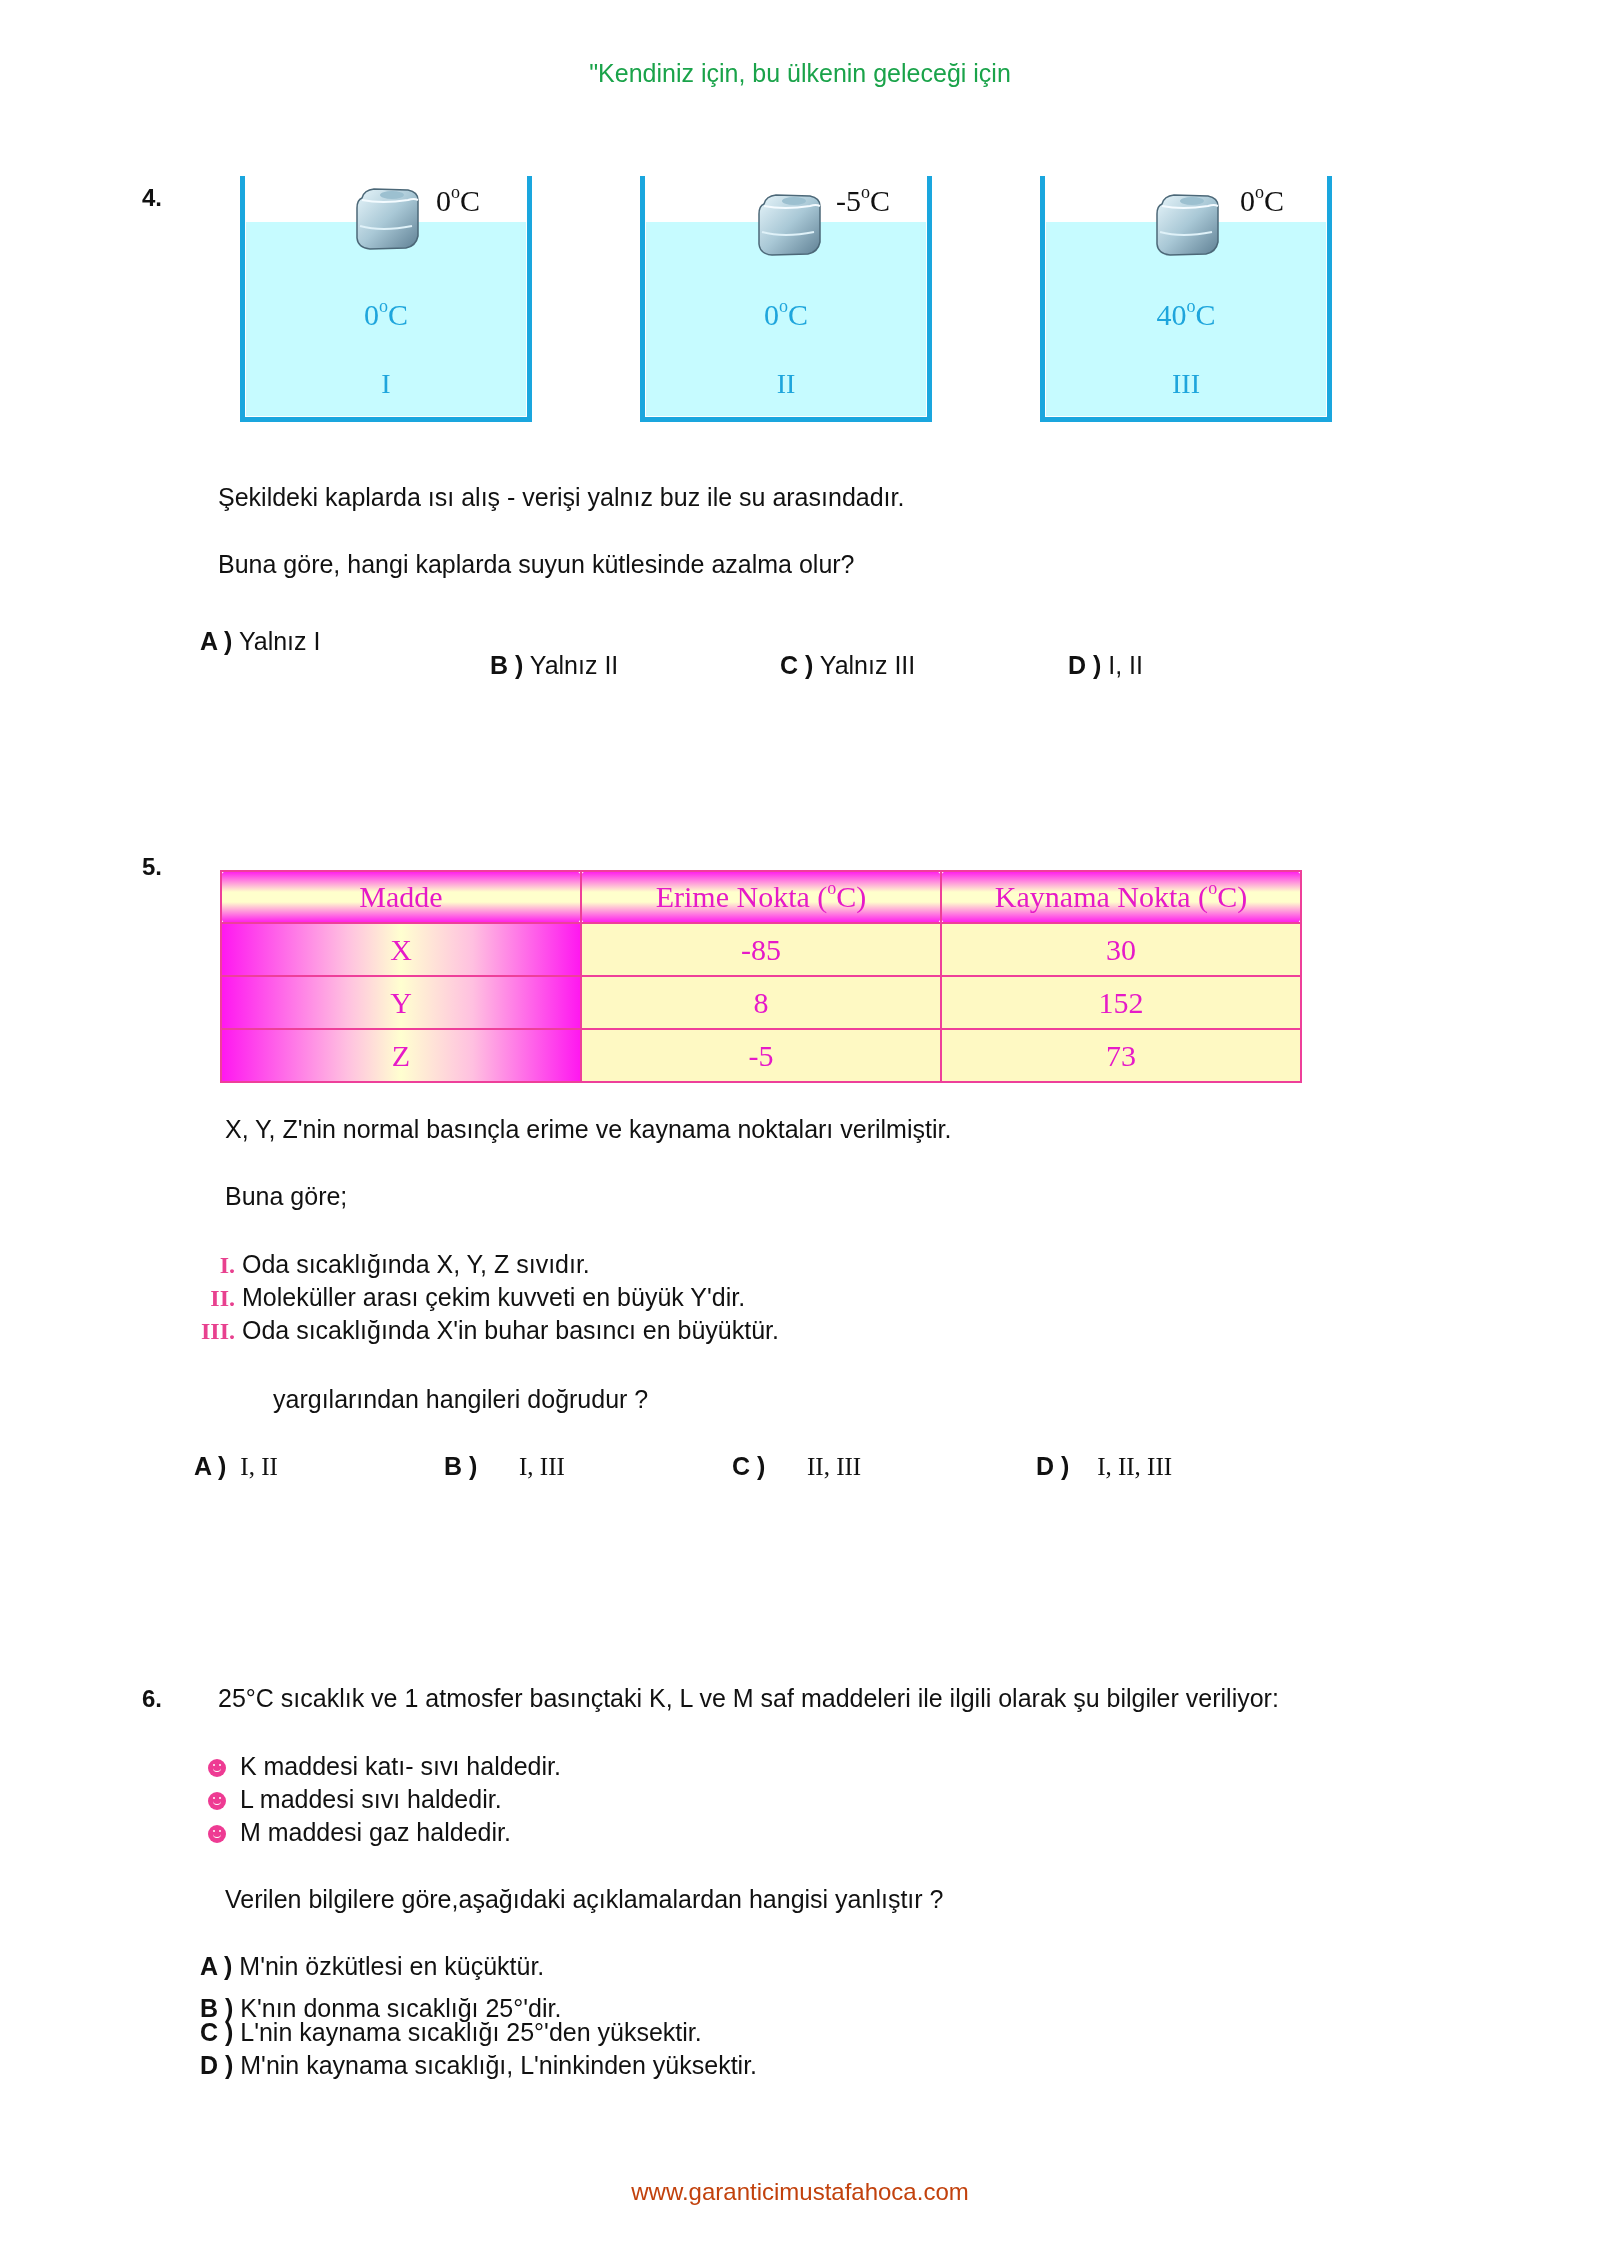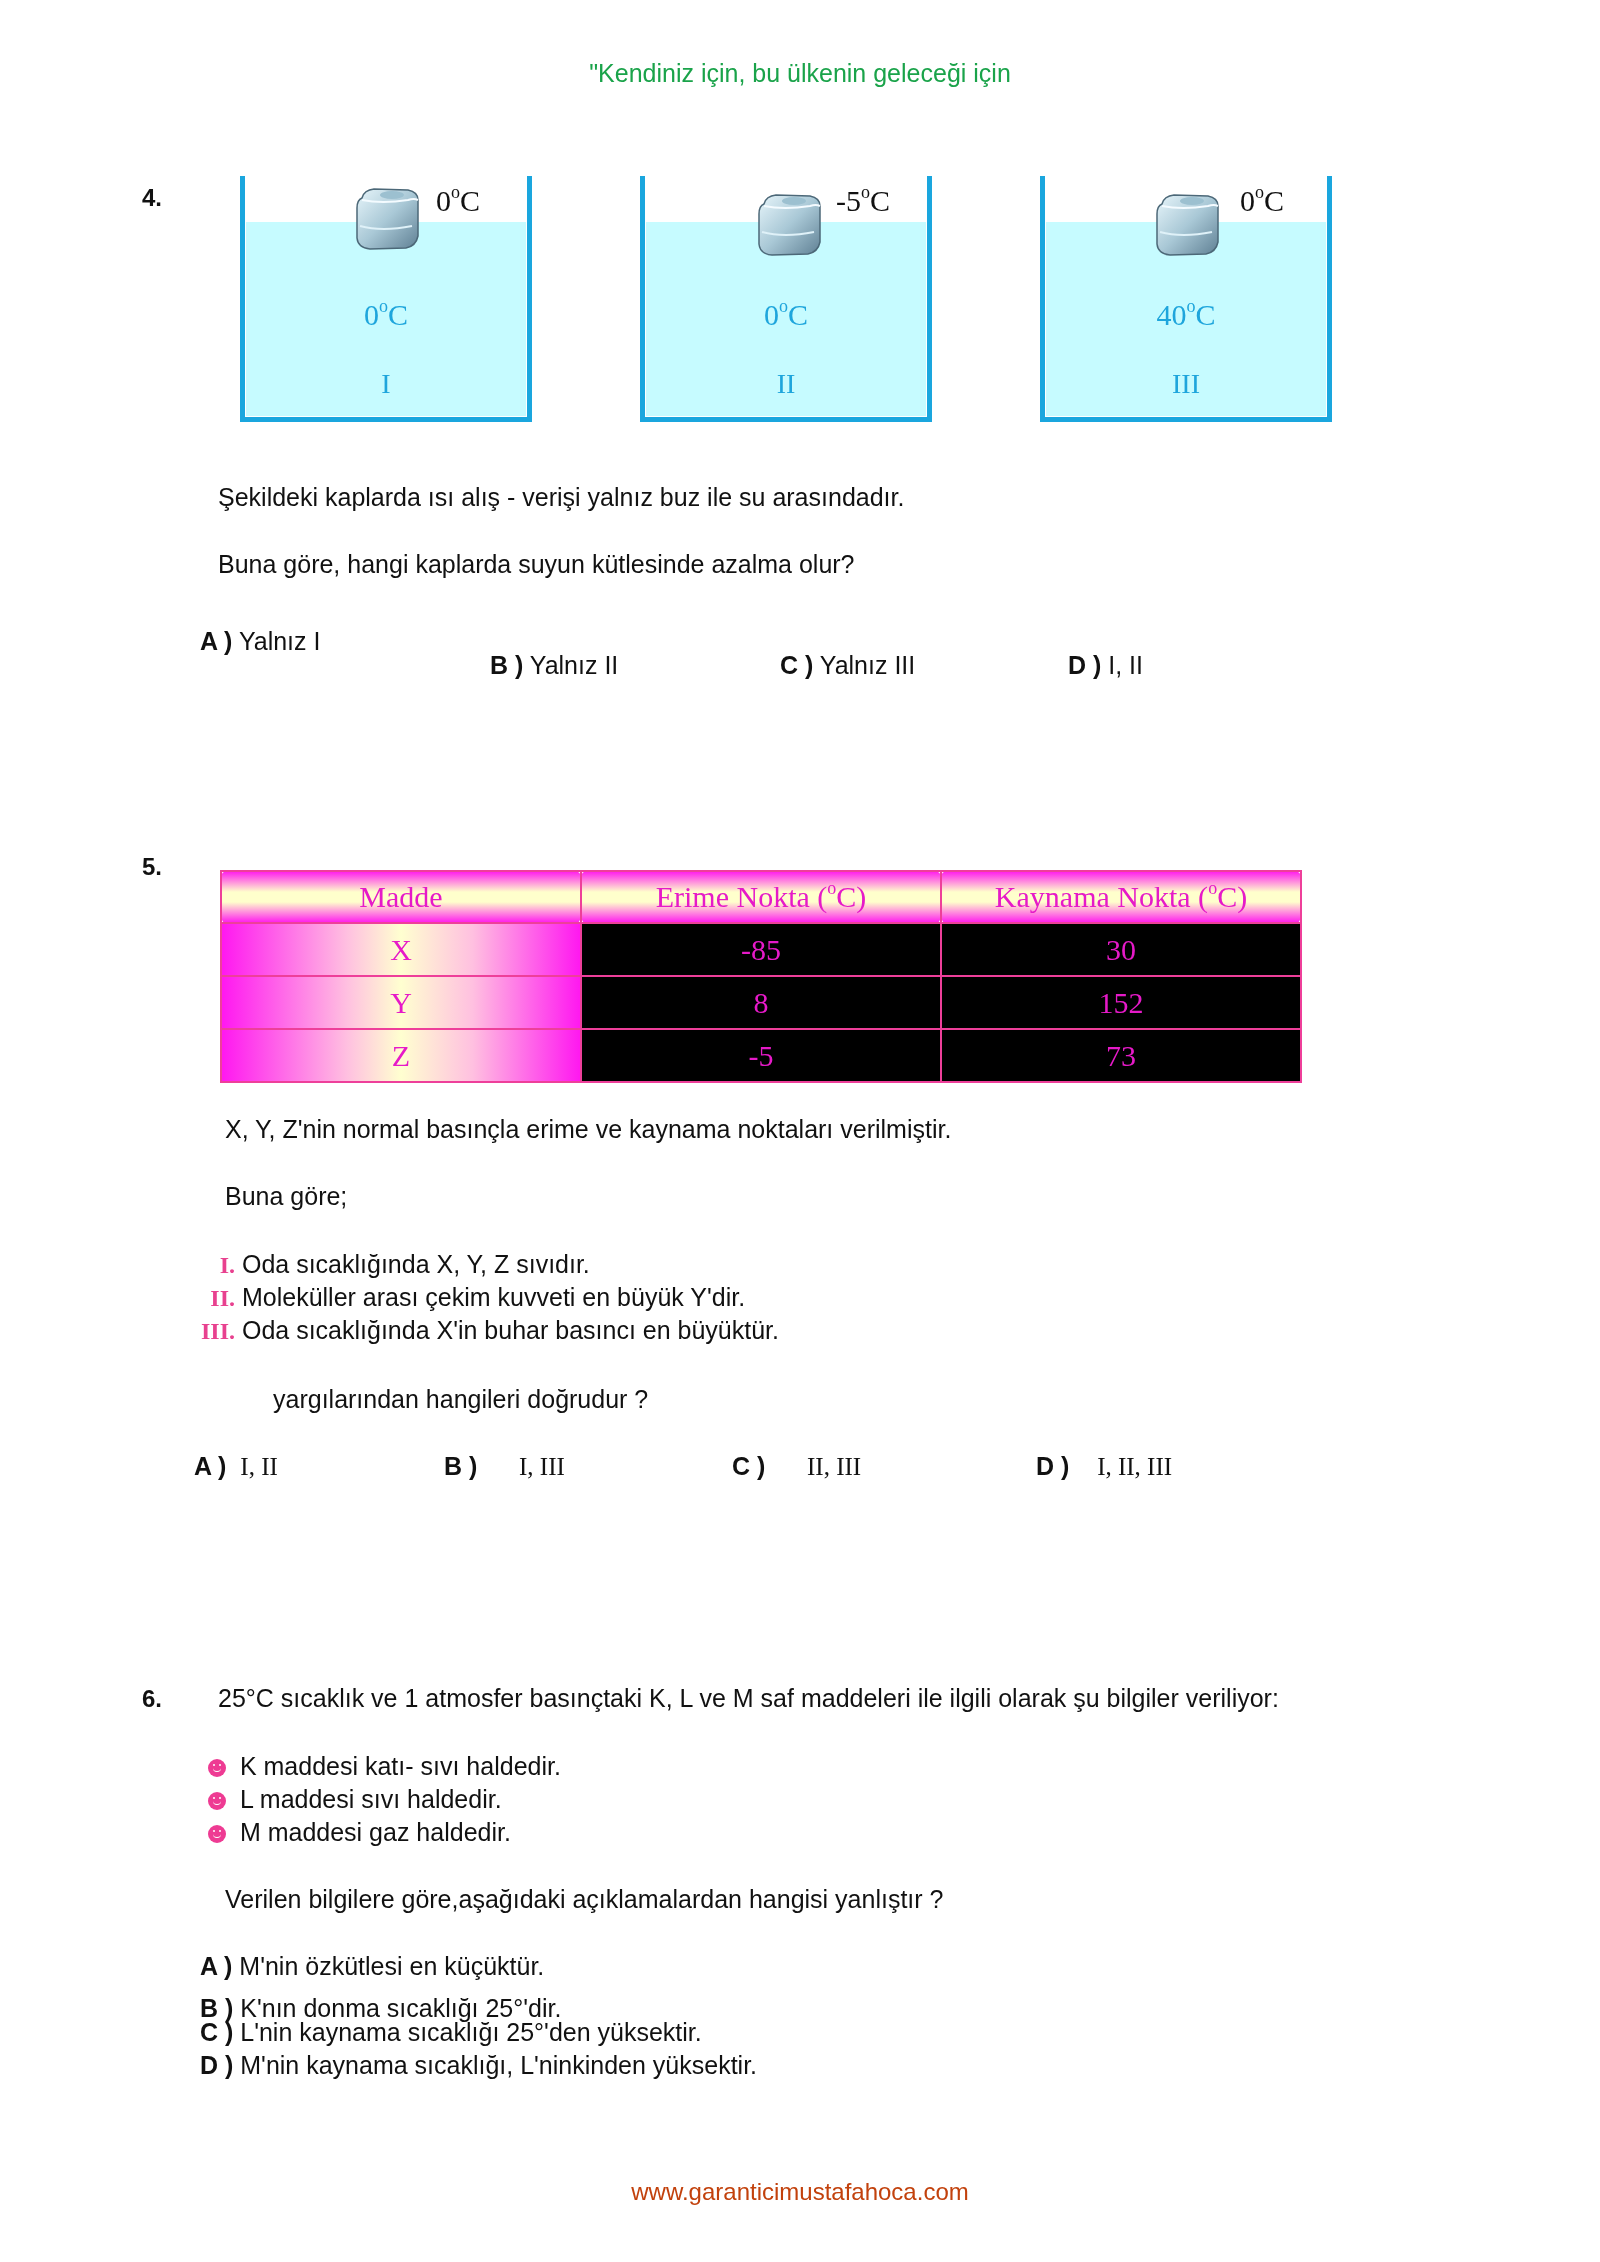--- a/index.html
+++ b/index.html
@@ -22,21 +22,21 @@
   .beaker .ice-temp { position: absolute; top: 8px; font-family: "Liberation Serif", serif; font-size: 30px; color: #111; }
   .beaker .water-temp { position: absolute; left: 0; right: 0; text-align: center; top: 122px; font-family: "Liberation Serif", serif; font-size: 30px; color: #1ea5dc; }
   .beaker .roman { position: absolute; left: 0; right: 0; text-align: center; top: 192px; font-family: "Liberation Serif", serif; font-size: 28px; color: #1ea5dc; }
   sup { font-size: 0.6em; vertical-align: 0.7em; line-height: 0; }
 
   
   table.tbl { position: absolute; left: 220px; top: 870px; border-collapse: collapse; font-family: "Liberation Serif", serif; }
   table.tbl td, table.tbl th { border: 2px solid #ee3f9a; width: 358px; height: 51px; text-align: center; font-size: 30px; color: #e61ac8; font-weight: normal; padding: 0; }
   table.tbl th { height: 50px; background: linear-gradient(to bottom, #ff22ee 0%, #ffffcc 40%, #ffffcc 60%, #ff22ee 100%); border-radius: 6px; }
   table.tbl td.first { background: linear-gradient(to right, #ff18f0 0%, #ffc0e0 35%, #ffffd0 50%, #ffc0e0 70%, #ff18f0 100%); }
-  table.tbl td { background: #000000; }
+  table.tbl td { background: #fef9c3; }
 
   .roman-num { font-family: "Liberation Serif", serif; font-weight: bold; color: #e8418f; font-size: 24px; text-align: right; width: 42px; display: inline-block; }
   .bullet { display: inline-block; width: 18px; height: 18px; border-radius: 50%; background: #ee3b93; position: relative; vertical-align: middle; }
   .bullet::before { content: ""; position: absolute; left: 5px; top: 5px; width: 2px; height: 2px; background: #fff; border-radius: 50%; box-shadow: 6px 0 0 #fff; }
   .bullet::after { content: ""; position: absolute; left: 5px; top: 8px; width: 8px; height: 4px; border-bottom: 1.5px solid #fff; border-radius: 0 0 5px 5px; }
   .footer { left: 0; width: 1600px; text-align: center; color: #c2410c; font-size: 24px; }
 </style>
 </head>
 <body>
 

